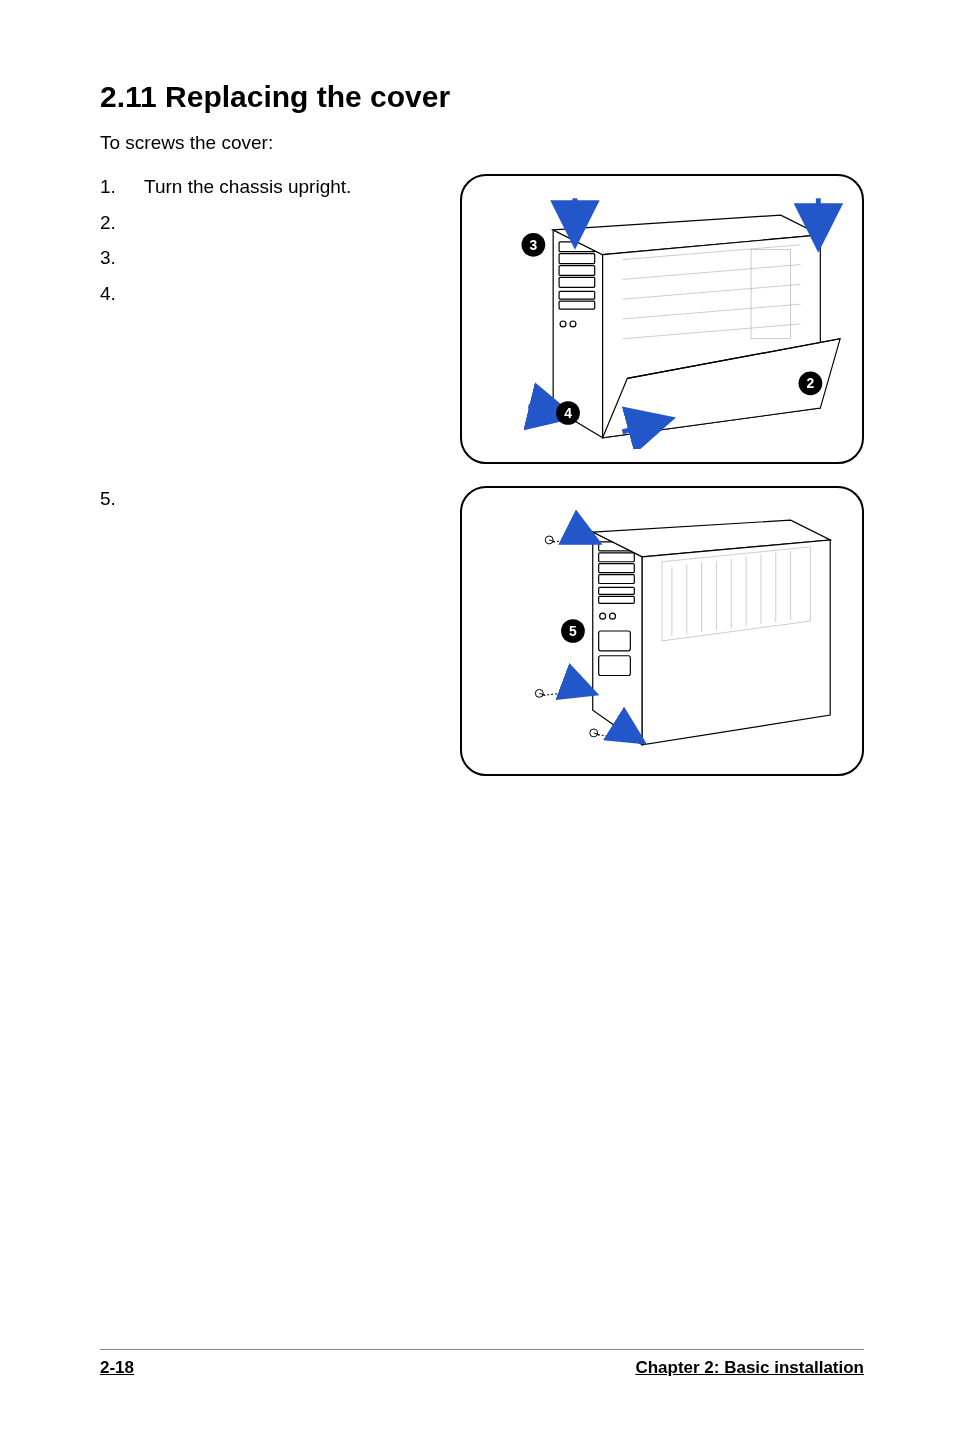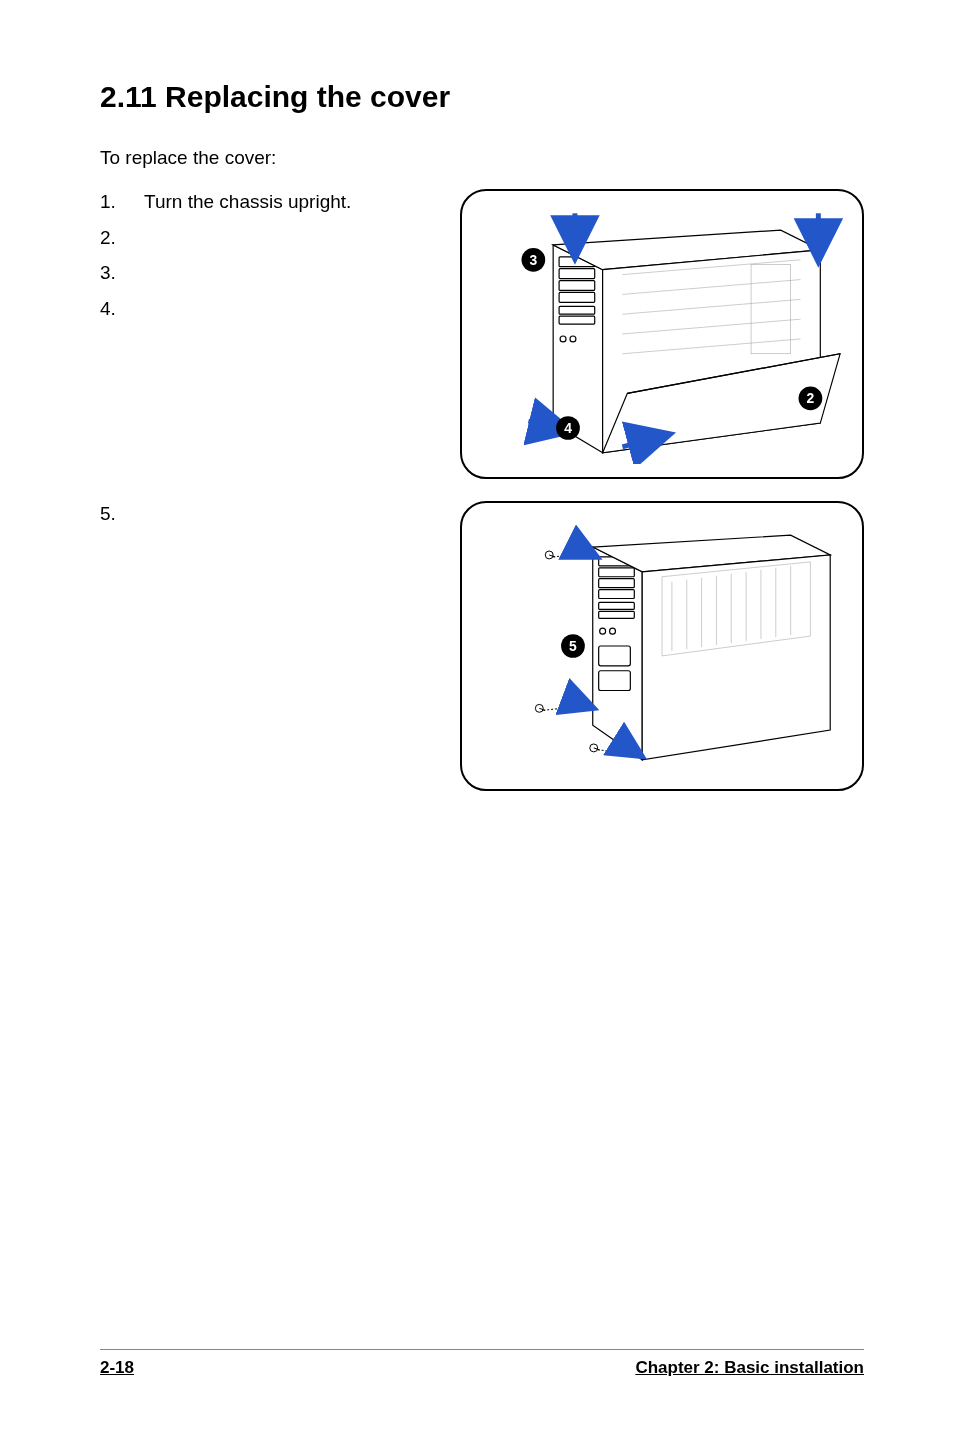--- a/index.html
+++ b/index.html
@@ -11,21 +11,21 @@
       width: 954px;
       height: 1438px;
       background: white;
       font-family: Arial, Helvetica, sans-serif;
       position: relative;
       padding: 80px 90px 60px 100px;
     }
     .heading {
       font-size: 30px;
       font-weight: bold;
-      margin-bottom: 33px;
+      margin-bottom: 18px;
     }
     .intro {
       font-size: 19px;
       margin-bottom: 20px;
     }
     .content-row {
       display: flex;
       gap: 26px;
       margin-bottom: 22px;
     }
@@ -89,21 +89,21 @@
       font-weight: bold;
       font-size: 14px;
       font-family: Arial;
     }
   </style>
 </head>
 <body>
 
 <h1 class="heading">2.11   Replacing the cover</h1>
 
-<p class="intro">To replace the cover:</p>
+<p class="intro">To screws the cover:</p>
 
 <div class="content-row">
   <div class="left-col">
     <ol class="step-list">
       <li>
         <span class="step-num">1.</span>
         <span class="step-text">Turn the chassis upright.</span>
       </li>
       <li>
         <span class="step-num">2.</span>

